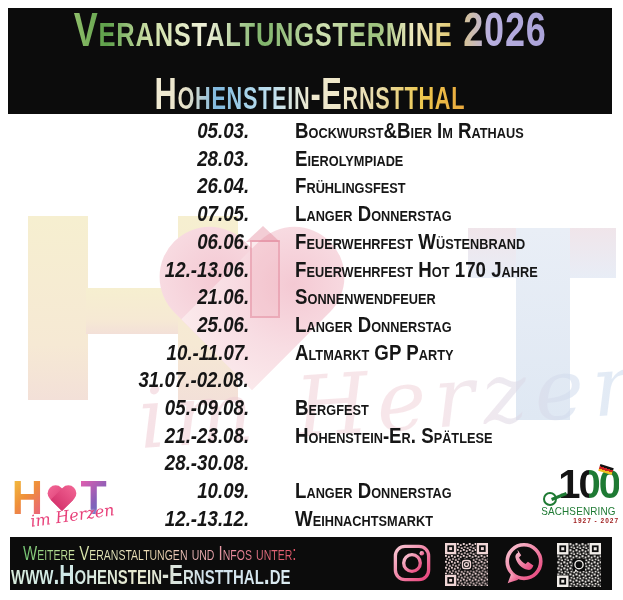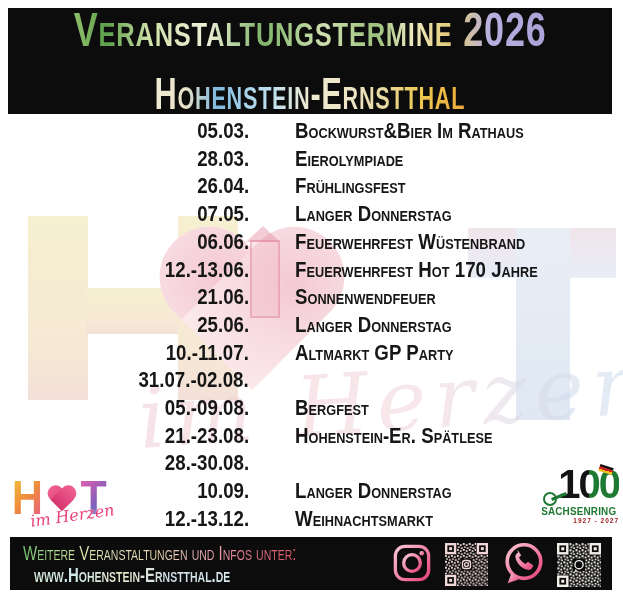--- a/index.html
+++ b/index.html
@@ -39,21 +39,21 @@
   .wm-t-stem{left:516px;top:228px;width:54px;height:192px;background:linear-gradient(180deg,#e9eef6,#dfe8f3);}
   .wm-script{position:absolute;left:138px;top:352px;width:520px;font-family:"DejaVu Serif",serif;
      font-style:italic;font-size:84px;letter-spacing:8px;transform:rotate(-4deg);opacity:.55;
      background-image:linear-gradient(90deg,#f0ccd4 0%,#f2d4da 55%,#cfdcee 85%,#c8d8ec 100%);}
 
   
   .list{position:absolute;left:0;top:120px;width:623px;height:410px;z-index:2;
         display:flex;flex-direction:column;justify-content:space-between;}
   .row{display:flex;align-items:center;height:22px;}
   .cell{font-weight:700;font-size:22px;color:#161616;}
-  .date{width:249px;text-align:right;}
+  .date{width:249px;text-align:right;font-style:italic;}
   .date .in{transform:scale(.85,1.02);transform-origin:100% 50%;}
   .name{margin-left:46px;}
   .name .in{transform:scale(.85,1.02);transform-origin:0 50%;}
 
   
   .hot-logo{position:absolute;left:10px;top:478px;width:110px;height:58px;z-index:3;}
   .hot-row{display:flex;align-items:flex-end;font-weight:700;font-size:48px;line-height:40px;}
   .hl-h .in{transform:scale(.9,1);background-image:linear-gradient(135deg,#f2c23e 0%,#ef8f3a 45%,#e85a8a 100%);}
   .hl-t .in{transform:scale(.9,1);background-image:linear-gradient(135deg,#ea5fae 0%,#8a5fb8 55%,#4a78c8 100%);}
   .hl-heart{position:relative;width:32px;height:28px;margin:0 1px 4px 1px;}
@@ -65,31 +65,31 @@
      font-size:16px;color:#e8417a;transform:rotate(-8deg);text-shadow:0 0 2px #fff;}
 
   
   .sr-logo{position:absolute;left:537px;top:464px;width:82px;height:70px;z-index:3;text-align:right;}
   .sr-number{position:relative;font-weight:700;font-size:40px;line-height:40px;letter-spacing:-2px;
      background-image:linear-gradient(90deg,#1e7a33 0%,#1e7a33 28%,#141414 28%,#141414 64%,#1e7a33 64%,#1e7a33 100%);}
   .sr-flag{position:absolute;top:2px;right:6px;width:14px;height:7px;transform:rotate(18deg);
      background:linear-gradient(180deg,#111 0 33%,#cc2222 33% 66%,#f0c020 66% 100%);}
   .sr-wheel{position:absolute;left:6px;top:28px;width:10px;height:10px;border:2.5px solid #1e7a33;border-radius:50%;}
   .sr-frame{position:absolute;left:14px;top:31px;width:16px;height:3px;background:#1e7a33;transform:rotate(-22deg);}
-  .sr-name{font-weight:700;font-size:11px;color:#1e7a33;letter-spacing:.2px;margin-top:1px;}
+  .sr-name{font-weight:400;font-size:11px;color:#1e7a33;letter-spacing:.2px;margin-top:1px;}
   .sr-name .in{transform:scale(.9,1);transform-origin:50% 50%;}
   .sr-years{font-size:6.5px;color:#a02020;letter-spacing:1px;font-weight:700;}
 
   
   .banner-bottom{position:absolute;left:10px;top:537px;width:602px;height:53px;background:#0c0c0c;
       display:flex;flex-direction:column;justify-content:center;z-index:4;}
   .f1{font-weight:400;font-size:20px;line-height:22px;margin-left:13px;}
   .f1 .in{transform:scale(.75,1);transform-origin:0 50%;
      background-image:linear-gradient(90deg,#72c472 0%,#a8d88a 10%,#d8e4aa 22%,#e8e6c0 35%,#ecd9b0 48%,#eab8b8 62%,#e88fa0 76%,#e06678 90%,#dd5566 100%);}
-  .f2{font-weight:700;font-size:20px;line-height:22px;margin-left:24px;}
+  .f2{font-weight:700;font-size:28px;line-height:22px;margin-left:1px;}
   .f2 .in{transform:scale(.75,1);transform-origin:0 50%;
      background-image:linear-gradient(90deg,#d8ecdc 0%,#cfe8e8 20%,#e8e8cc 45%,#cfe0ea 70%,#dcecf2 100%);}
   .ficon{position:absolute;z-index:5;}
   .i-insta{left:391px;top:542px;width:42px;height:42px;}
   .i-qr1{left:445px;top:543px;width:43px;height:43px;}
   .i-wa{left:501px;top:540px;width:46px;height:46px;}
   .i-qr2{left:557px;top:543px;width:44px;height:44px;}
   .ficon svg{display:block;width:100%;height:100%;}
 </style>
 </head>

